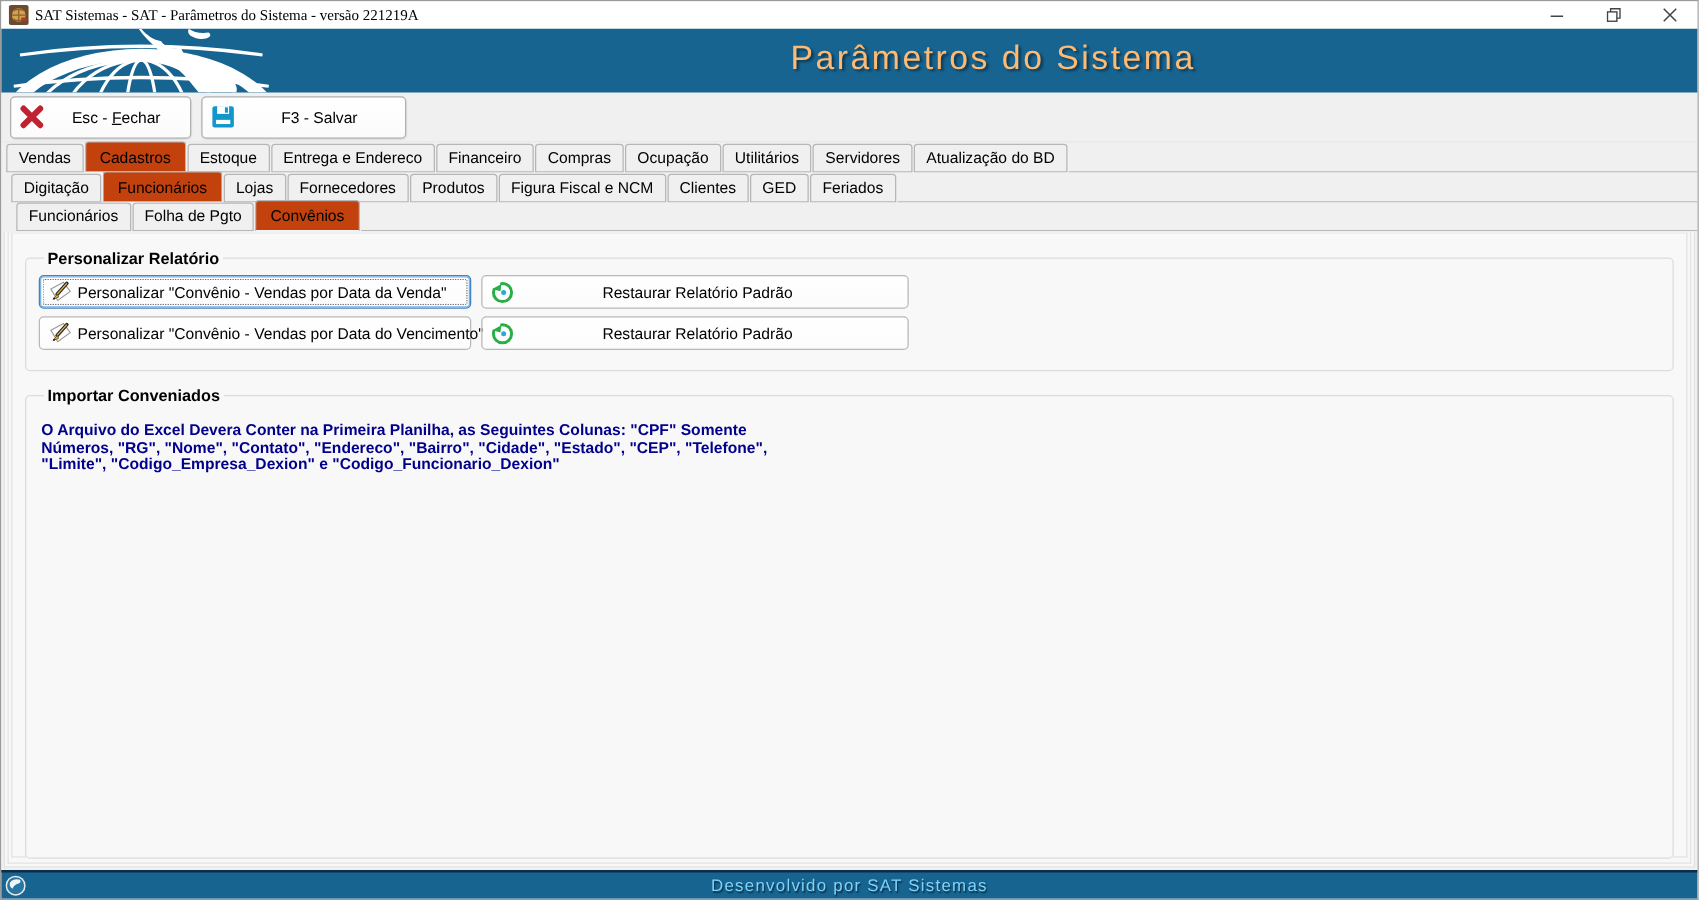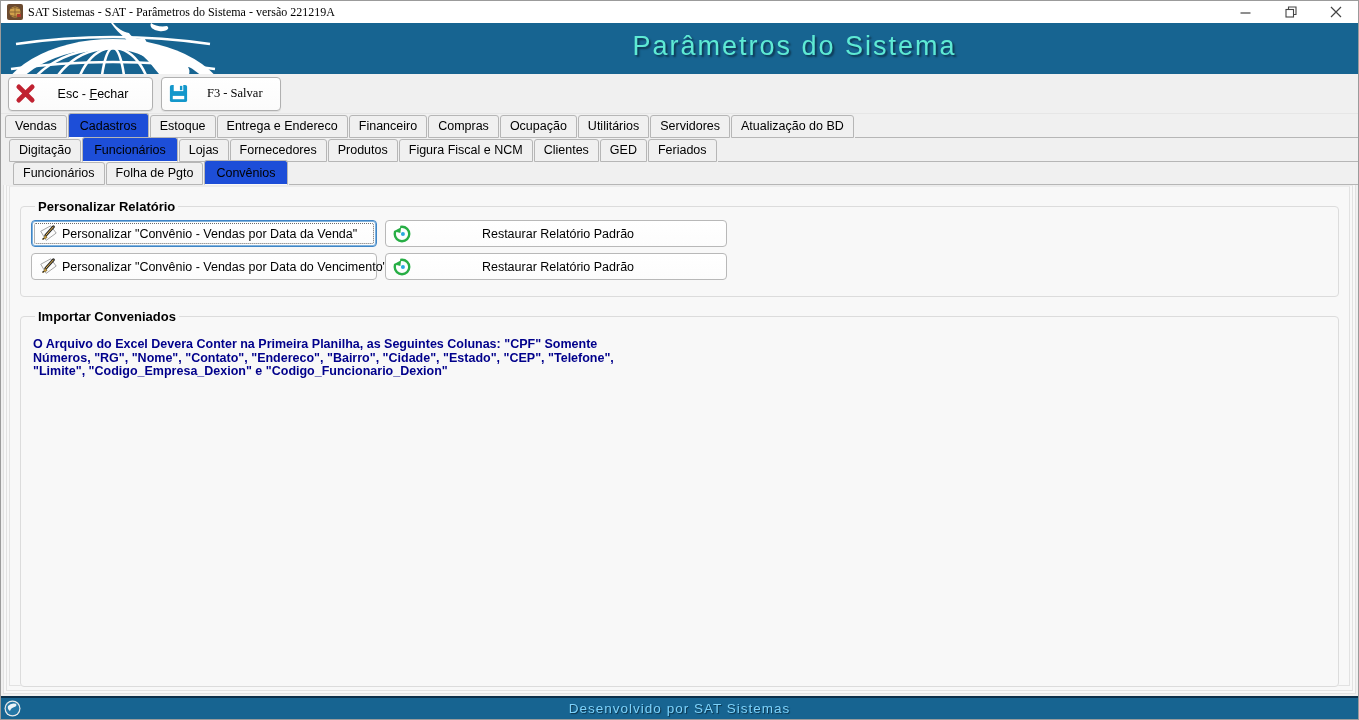--- a/index.html
+++ b/index.html
@@ -19,52 +19,52 @@
   .titlebar .title { font-size: 12px; color: #000; white-space: nowrap; font-family: Liberation Serif, serif; }
   .win-controls { position: absolute; right: 0; top: 0; height: 22px; display: flex; }
   .win-btn { width: 45px; height: 22px; display: flex; align-items: center; justify-content: center; cursor: default; }
   
   .header {
     height: 51px; background: #176491; position: relative; flex: 0 0 auto; overflow: hidden;
   }
   .header-globe { position: absolute; left: 0; top: 0; }
   .header-title {
     position: absolute; left: 230px; right: 0; top: 8px; text-align: center;
-    color: #5eead4; font-size: 27px; font-weight: 400; letter-spacing: 2px;
+    color: #fdba74; font-size: 27px; font-weight: 400; letter-spacing: 2px;
     text-shadow: 2px 2px 2px rgba(0,0,0,0.45);
   }
   
   .toolbar {
     height: 40px; background: #f0f0f0; border-bottom: 1px solid #e6e6e6;
     display: flex; align-items: center; padding-left: 7px; flex: 0 0 auto; gap: 8px;
   }
   .tbtn {
     height: 27px; background: linear-gradient(#ffffff,#fbfbfb);
     border: 1px solid #b0b0b0; border-radius: 4px;
     display: flex; align-items: center; padding: 16px 6px; cursor: default;
     box-shadow: 0 1px 1px rgba(0,0,0,0.08);
   }
   .tbtn .icon { display: flex; margin-right: 4px; }
   .tbtn .lbl { flex: 1; text-align: center; font-size: 12.5px; color: #000; padding: 0 14px; white-space: nowrap; }
   .tbtn.close-btn { width: 145px; }
-  .tbtn.save-btn  { width: 120px; font-family: Liberation Serif, serif; }
+  .tbtn.save-btn  { width: 164px; }
   .u { text-decoration: underline; }
   
   .tabrow { display: flex; align-items: flex-end; background: #f0f0f0; flex: 0 0 auto; }
   .tabrow::after { content: ""; flex: 1; border-bottom: 1px solid #b6b6b6; height: 1px; }
   .tabrow.r1 { height: 24px; padding-left: 4px; }
   .tabrow.r2 { height: 24px; padding-left: 8px; }
   .tabrow.r3 { height: 23px; padding-left: 12px; }
   .tab {
     font-size: 12.5px; color: #000; white-space: nowrap; cursor: default;
     border: 1px solid #b6b6b6; border-radius: 3px 3px 0 0;
     background: #f0f0f0; padding: 3px 9px 4px; margin-right: 1px;
   }
   .tab.selected {
-    background: #1d4ed8; border-bottom: 1px solid #f8f8f8;
+    background: #c2410c; border-bottom: 1px solid #f8f8f8;
     padding: 5px 11px 4px; position: relative; z-index: 2;
   }
   
   .content { flex: 1 1 auto; background: #f0f0f0; padding: 0 2px 2px 2px; overflow: hidden; }
   .page { height: 100%; background: #f8f8f8; border: 1px solid #e2e2e2; border-top: none; }
   .page.p2 { margin: 0 2px 2px 2px; height: calc(100% - 2px); border-top: 1px solid #ececec; }
   .page.p3 { margin: 0 2px 2px 2px; height: calc(100% - 4px); border-top: 1px solid #ececec; padding: 12px 10px 0 10px; }
   fieldset.group {
     border: 1px solid #dcdcdc; border-radius: 4px; background: #f8f8f8;
     padding: 0 10px; margin-bottom: 12px;

